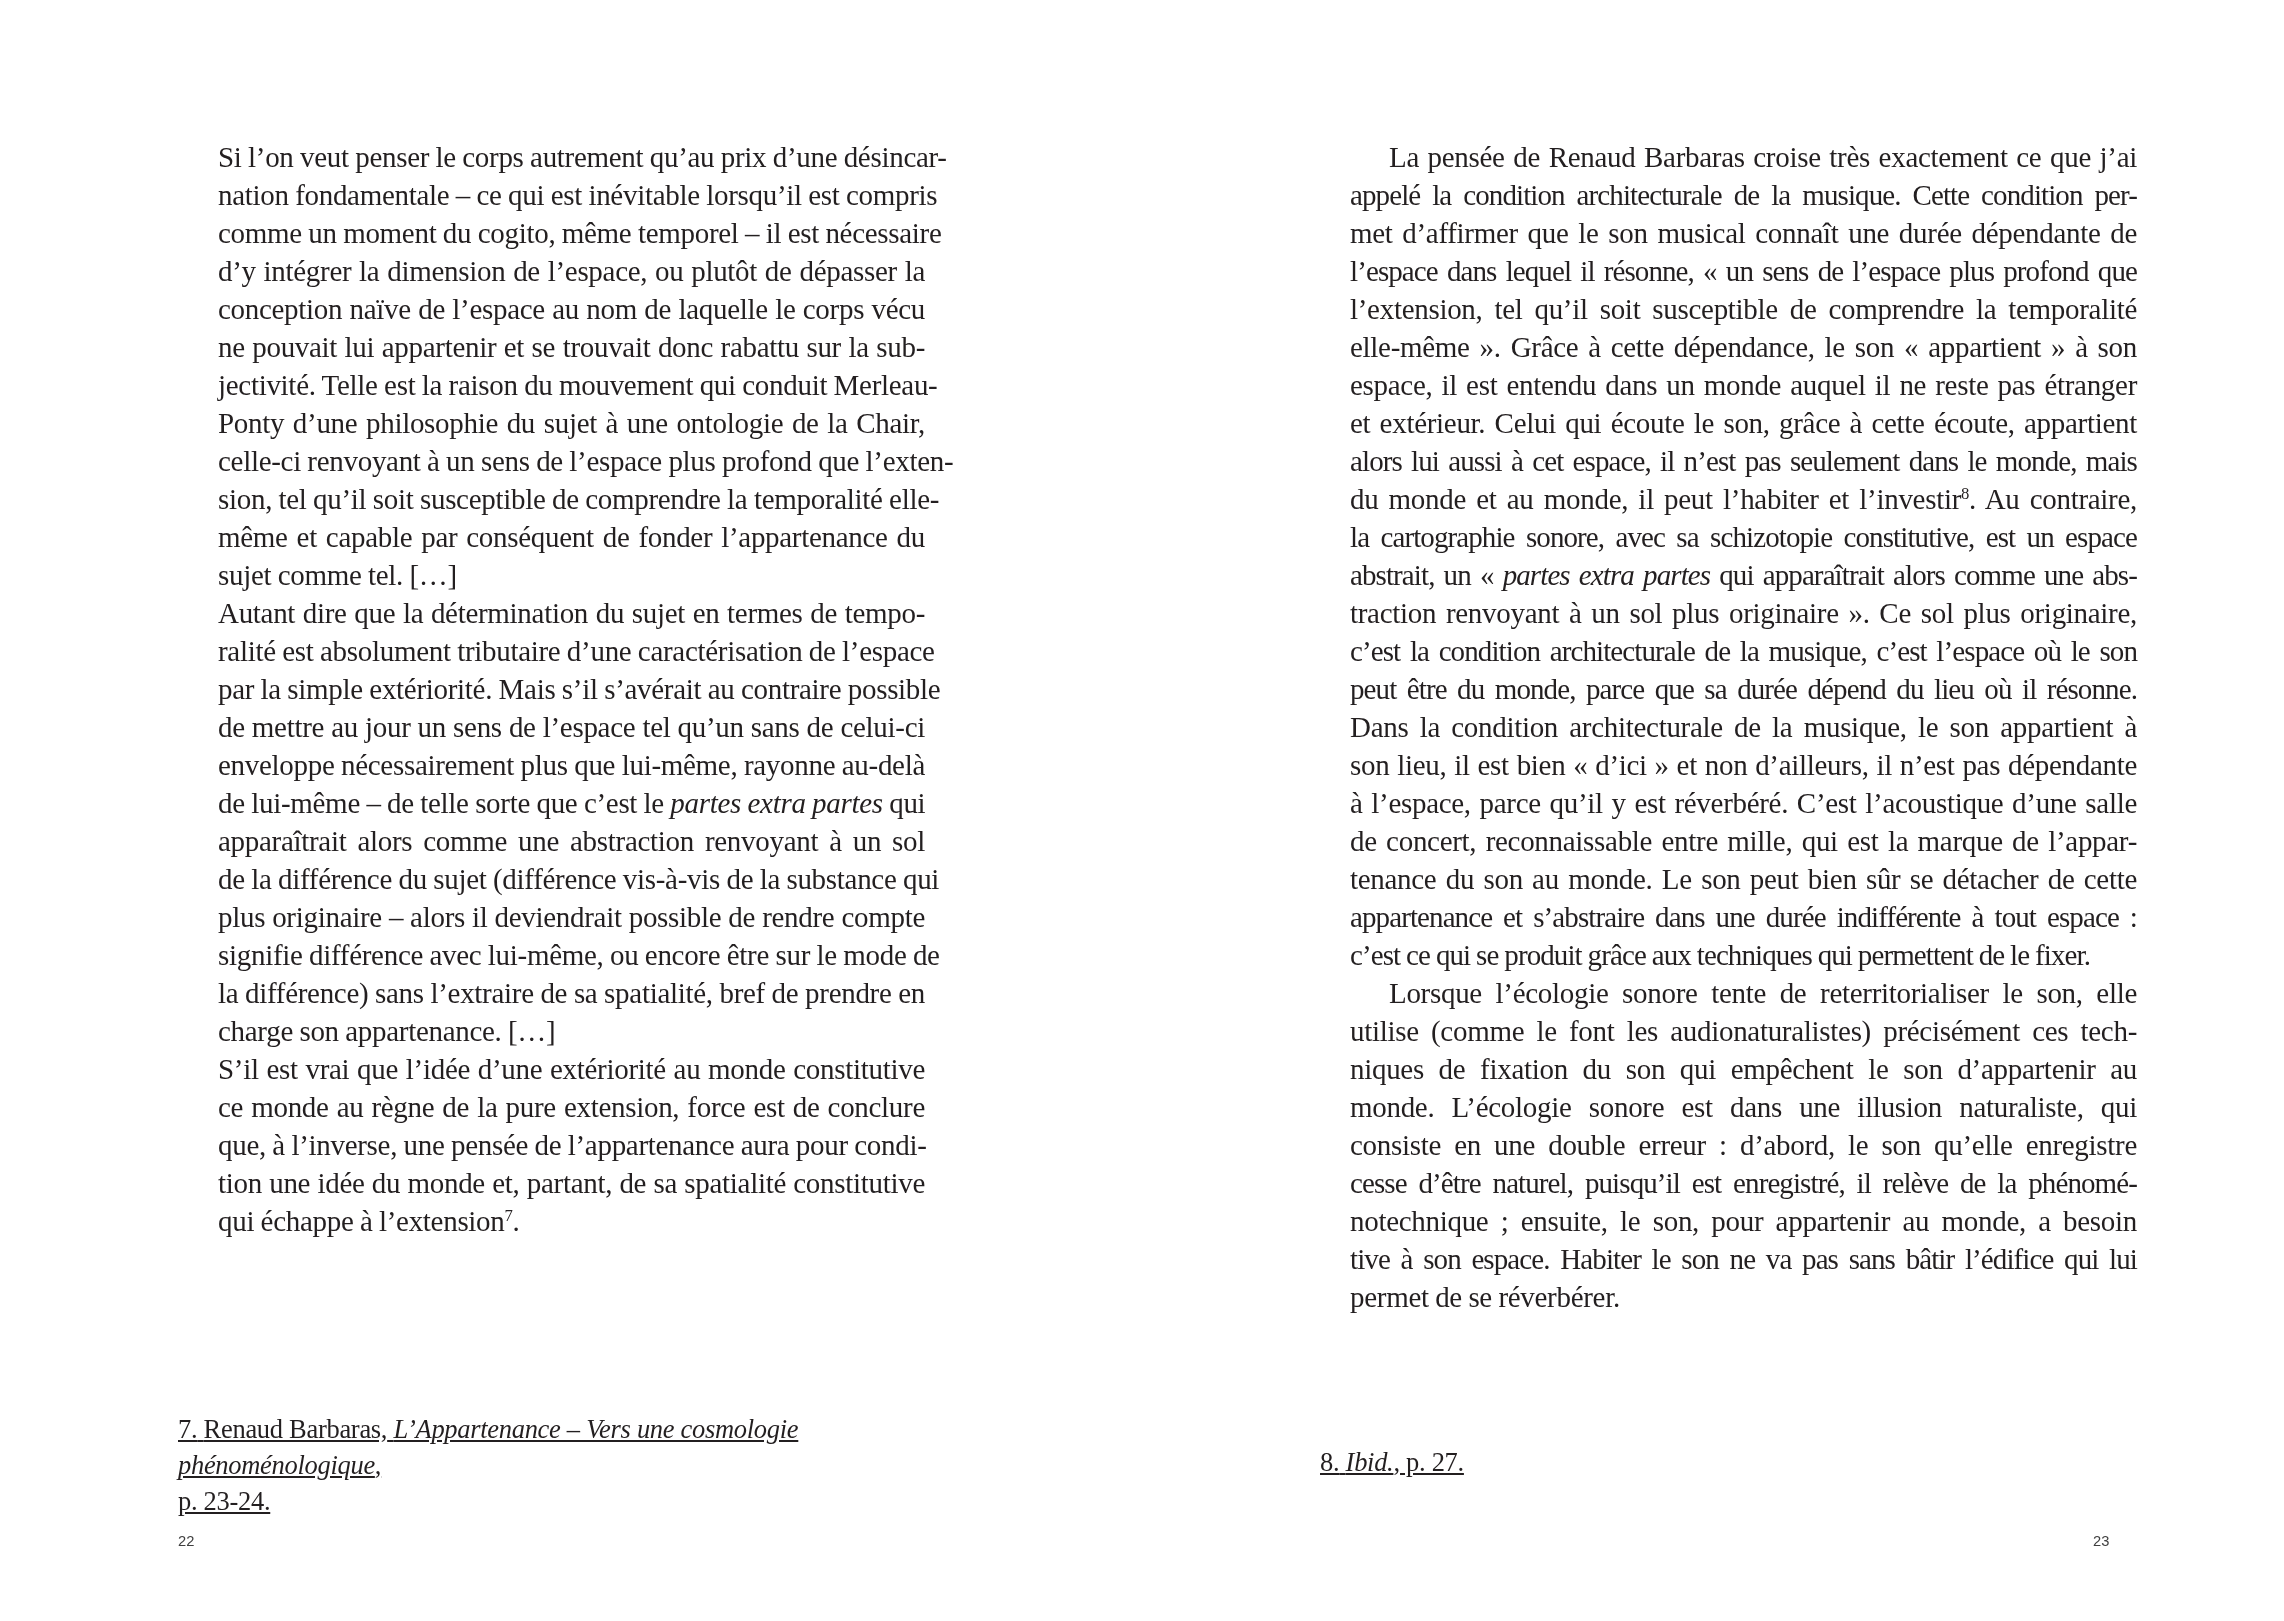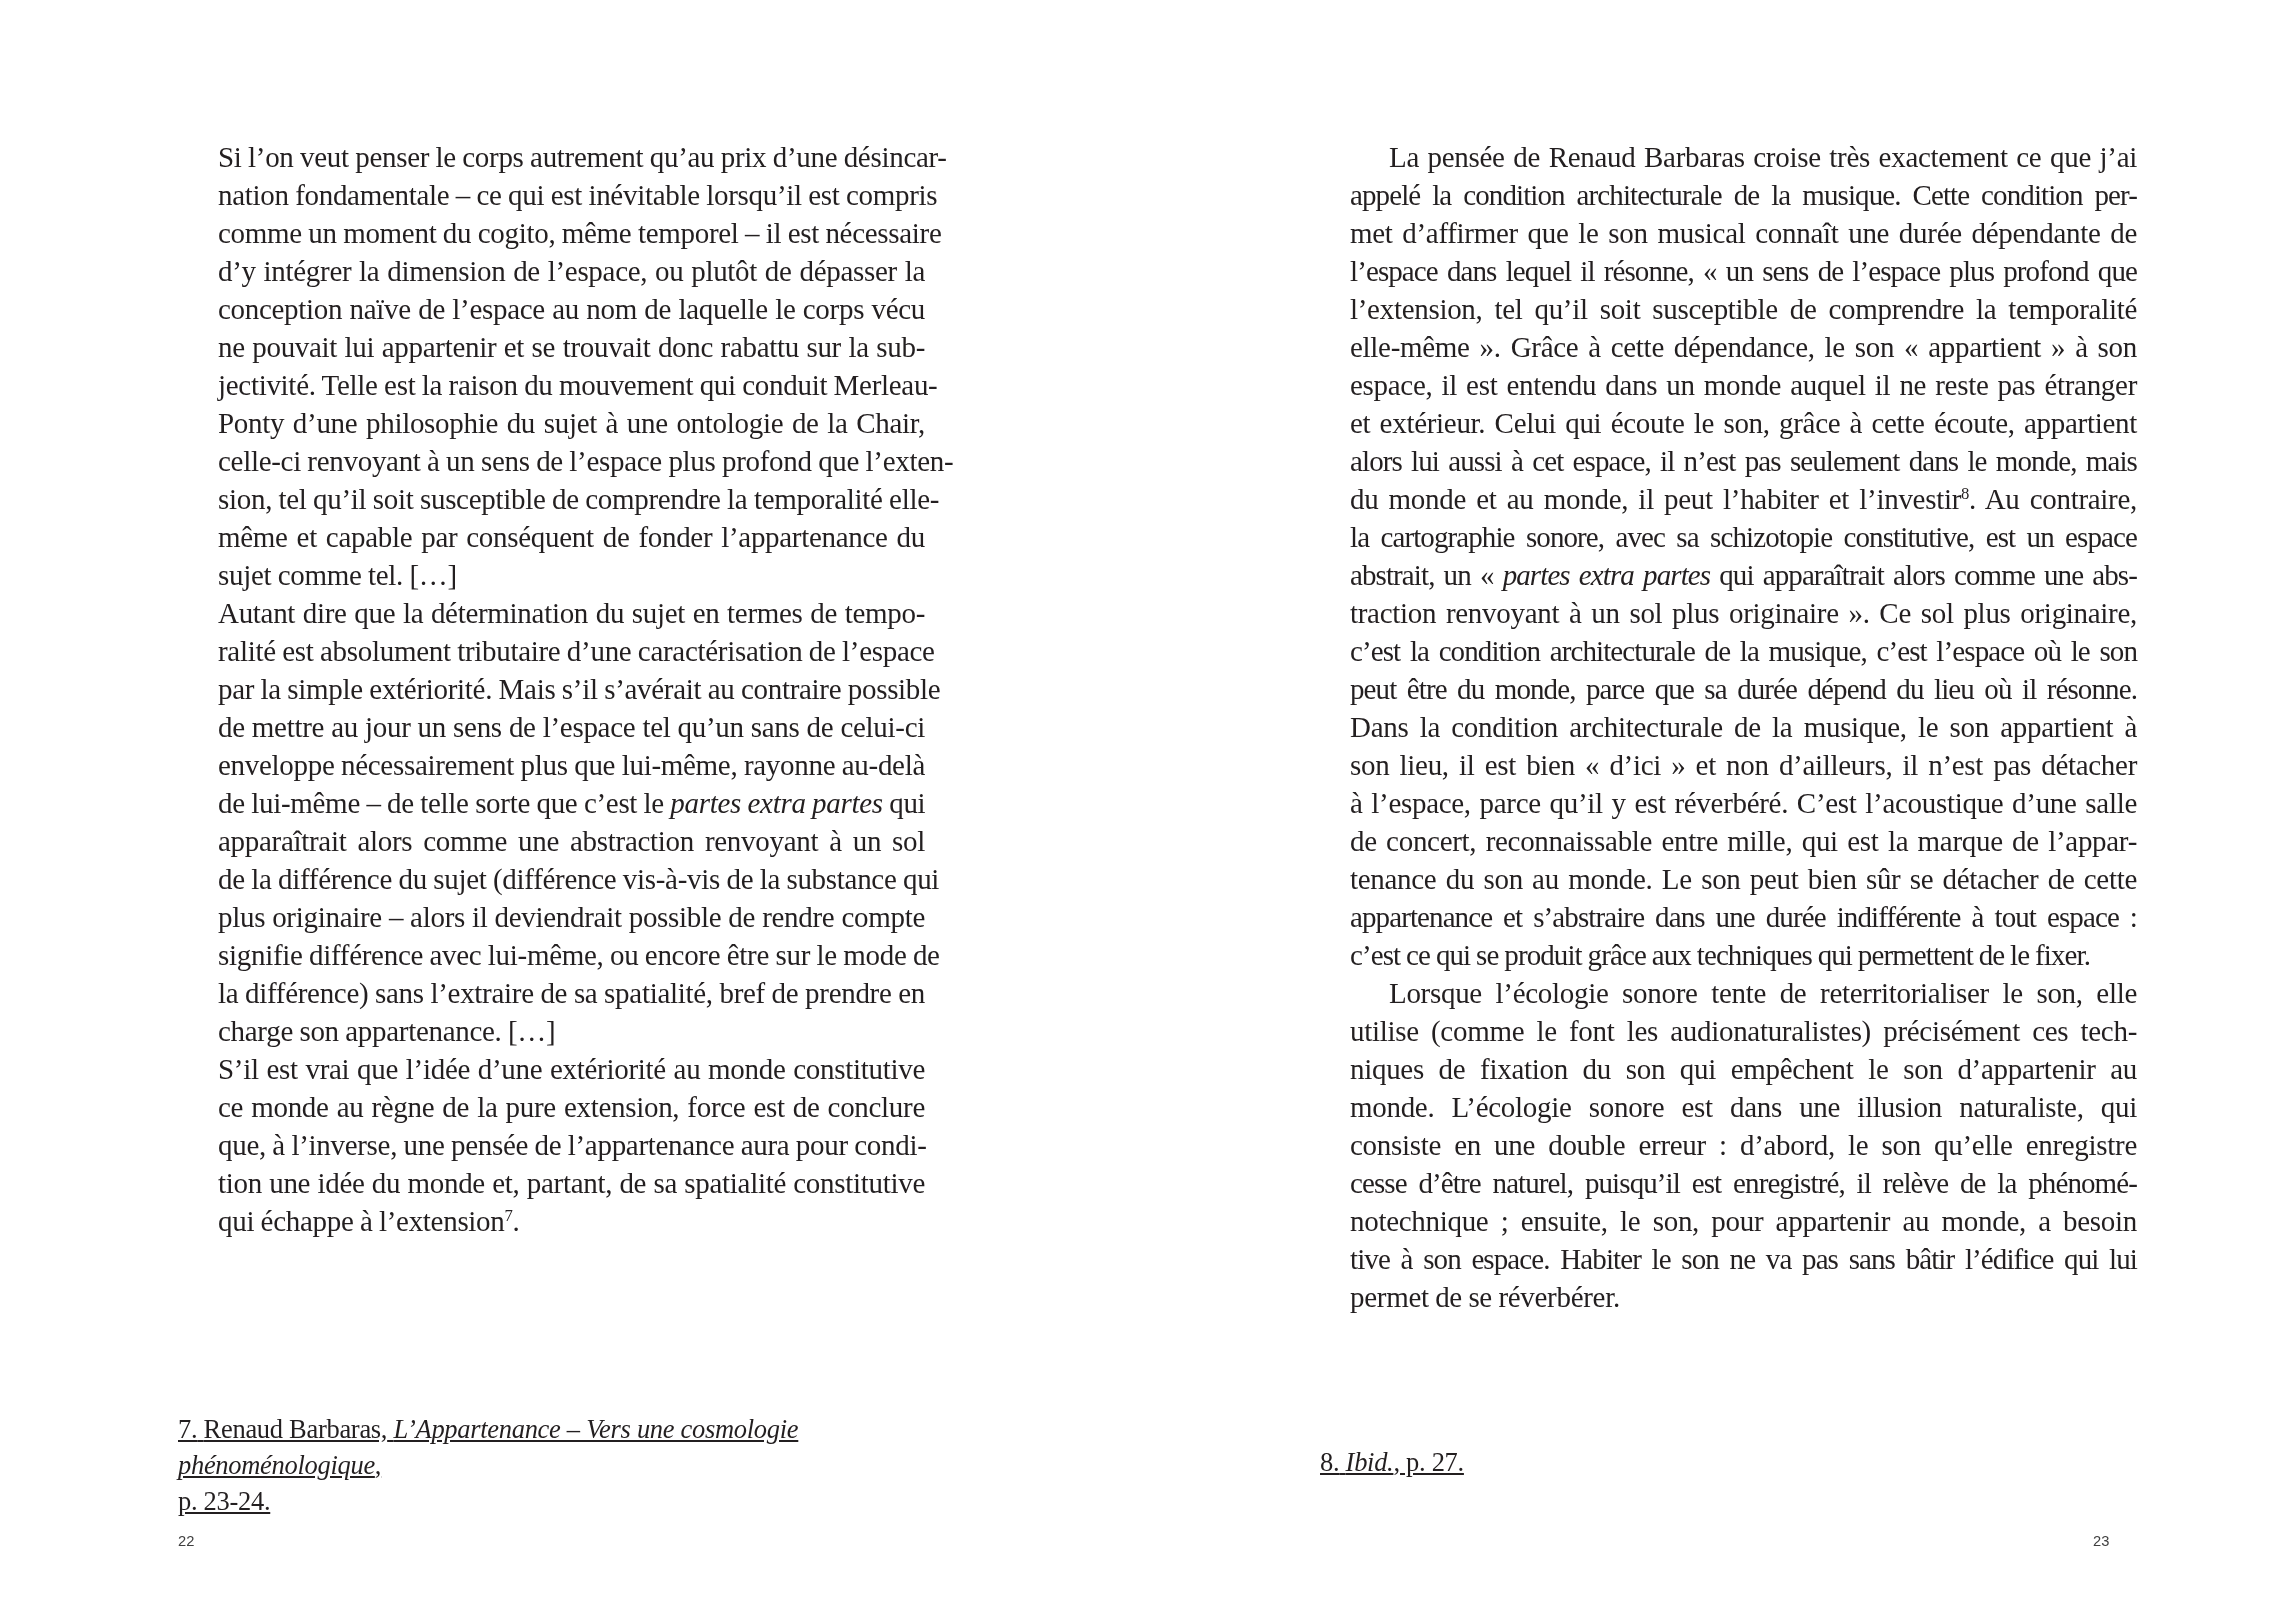--- a/index.html
+++ b/index.html
@@ -83,21 +83,21 @@
     <span class="line">espace, il est entendu dans un monde auquel il ne reste pas étranger</span>
     <span class="line">et extérieur. Celui qui écoute le son, grâce à cette écoute, appartient</span>
     <span class="line tight">alors lui aussi à cet espace, il n’est pas seulement dans le monde, mais</span>
     <span class="line"><span>du monde et au monde, il peut l’habiter et l’investir</span><sup>8</sup><span>. Au contraire,</span></span>
     <span class="line tight">la cartographie sonore, avec sa schizotopie constitutive, est un espace</span>
     <span class="line tight"><span>abstrait, un « </span><i>partes extra partes</i><span> qui apparaîtrait alors comme une abs-</span></span>
     <span class="line">traction renvoyant à un sol plus originaire ». Ce sol plus originaire,</span>
     <span class="line tight">c’est la condition architecturale de la musique, c’est l’espace où le son</span>
     <span class="line tight">peut être du monde, parce que sa durée dépend du lieu où il résonne.</span>
     <span class="line">Dans la condition architecturale de la musique, le son appartient à</span>
-    <span class="line">son lieu, il est bien « d’ici » et non d’ailleurs, il n’est pas détacher</span>
+    <span class="line">son lieu, il est bien « d’ici » et non d’ailleurs, il n’est pas dépendante</span>
     <span class="line">à l’espace, parce qu’il y est réverbéré. C’est l’acoustique d’une salle</span>
     <span class="line">de concert, reconnaissable entre mille, qui est la marque de l’appar-</span>
     <span class="line">tenance du son au monde. Le son peut bien sûr se détacher de cette</span>
     <span class="line tight">appartenance et s’abstraire dans une durée indifférente à tout espace :</span>
     <span class="line last tight">c’est ce qui se produit grâce aux techniques qui permettent de le fixer.</span>
     <span class="line indent">Lorsque l’écologie sonore tente de reterritorialiser le son, elle</span>
     <span class="line">utilise (comme le font les audionaturalistes) précisément ces tech-</span>
     <span class="line">niques de fixation du son qui empêchent le son d’appartenir au</span>
     <span class="line">monde. L’écologie sonore est dans une illusion naturaliste, qui</span>
     <span class="line">consiste en une double erreur : d’abord, le son qu’elle enregistre</span>

